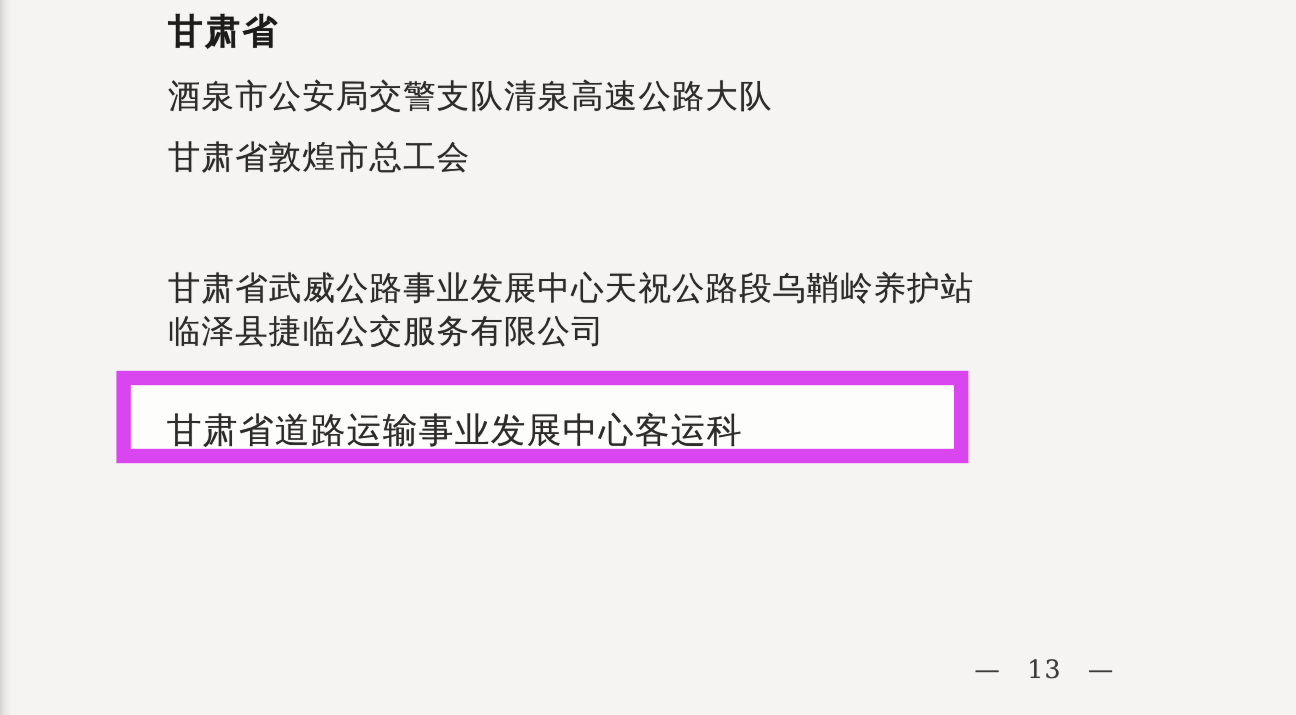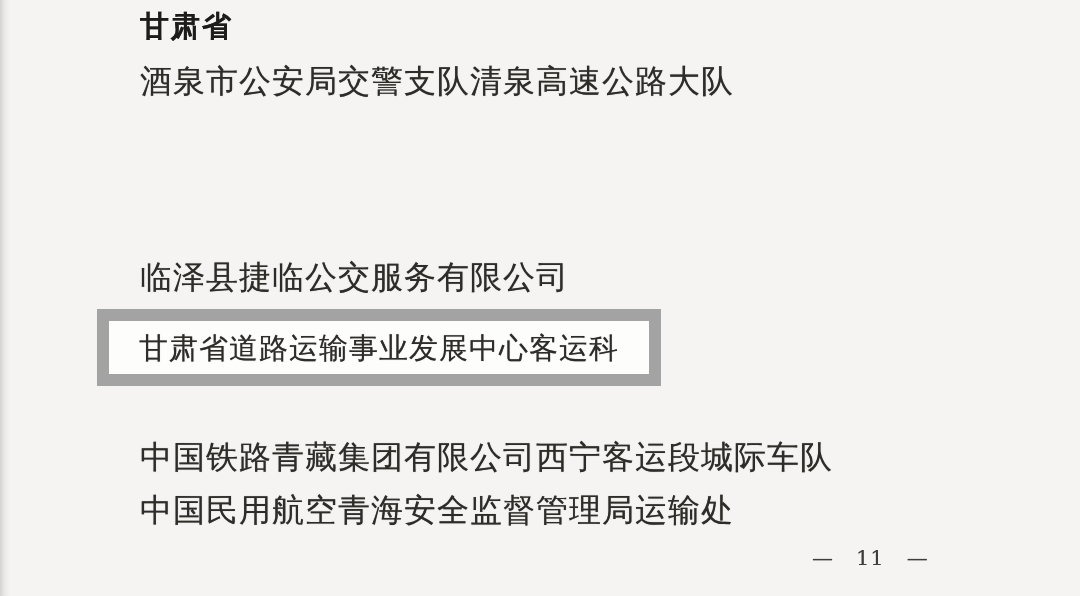--- a/index.html
+++ b/index.html
@@ -32,38 +32,38 @@
     font-size: 29px;
     line-height: 32px;
     color: #1d1c1a;
     letter-spacing: 2px;
     white-space: nowrap;
     text-shadow: 0 0 0.6px rgba(30,30,30,0.75);
   }
   .list-line {
     position: absolute;
     left: 140px;
-    font-size: 32px;
+    font-size: 27px;
     line-height: 32px;
     color: #2e2c29;
     letter-spacing: 1px;
     white-space: nowrap;
     text-shadow: 0 0 0.7px rgba(46,44,41,0.65);
   }
   .highlight-box {
     position: absolute;
     left: 97px;
     top: 309px;
-    width: 564px;
+    width: 710px;
     height: 77px;
     box-sizing: border-box;
-    border: 12px solid #a3a3a3;
+    border: 12px solid #d946ef;
     background: #fdfdfc;
     display: flex;
-    align-items: center;
+    align-items: flex-end;
   }
   .highlight-box .boxed-text {
     padding-left: 30px;
     font-size: 29px;
     line-height: 32px;
     color: #2e2c29;
     letter-spacing: 1px;
     white-space: nowrap;
     text-shadow: 0 0 0.7px rgba(46,44,41,0.65);
   }
@@ -84,33 +84,33 @@
 <body>
 
 <div class="page">
 
   <div class="edge-shadow"></div>
 
   <div class="province-heading" style="top:10px">甘肃省</div>
 
   <div class="list-line" style="top:65px">酒泉市公安局交警支队清泉高速公路大队</div>
 
+  <div class="list-line" style="top:116px">甘肃省敦煌市总工会</div>
 
 
+  <div class="list-line" style="top:225px">甘肃省武威公路事业发展中心天祝公路段乌鞘岭养护站</div>
 
   <div class="list-line" style="top:261px">临泽县捷临公交服务有限公司</div>
 
   <div class="highlight-box">
     <div class="boxed-text">甘肃省道路运输事业发展中心客运科</div>
   </div>
 
 
-  <div class="list-line" style="top:441px">中国铁路青藏集团有限公司西宁客运段城际车队</div>
 
-  <div class="list-line" style="top:494px">中国民用航空青海安全监督管理局运输处</div>
 
   <div class="page-number">
     <span>—</span>
-    <span>11</span>
+    <span>13</span>
     <span>—</span>
   </div>
 
 </div>
 
 </body></html>

